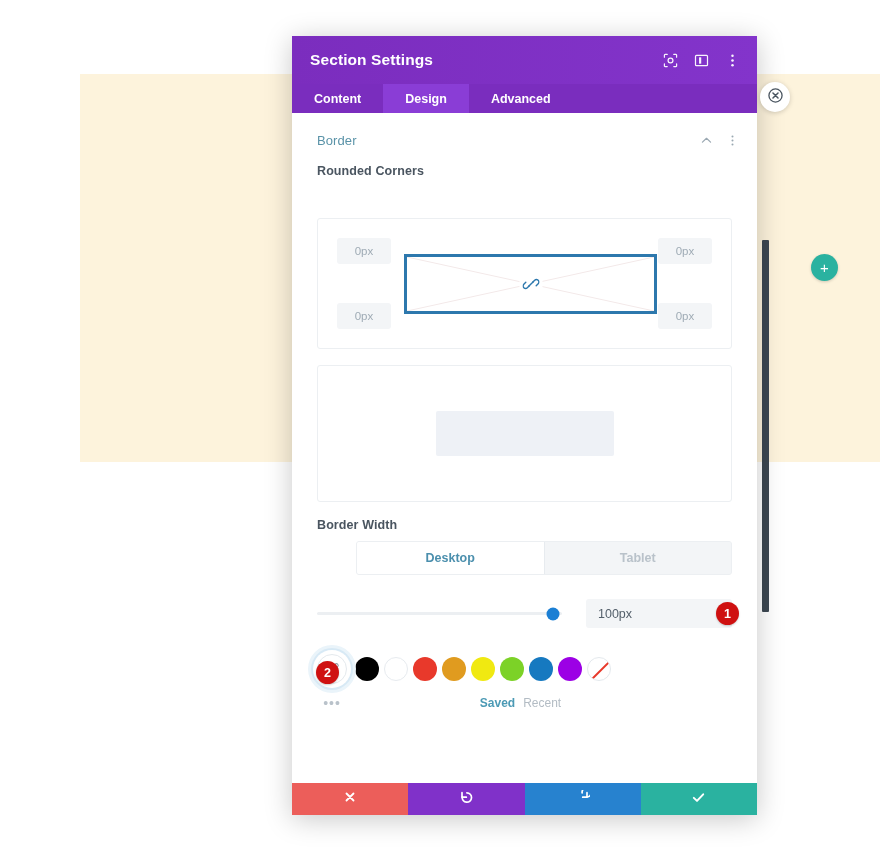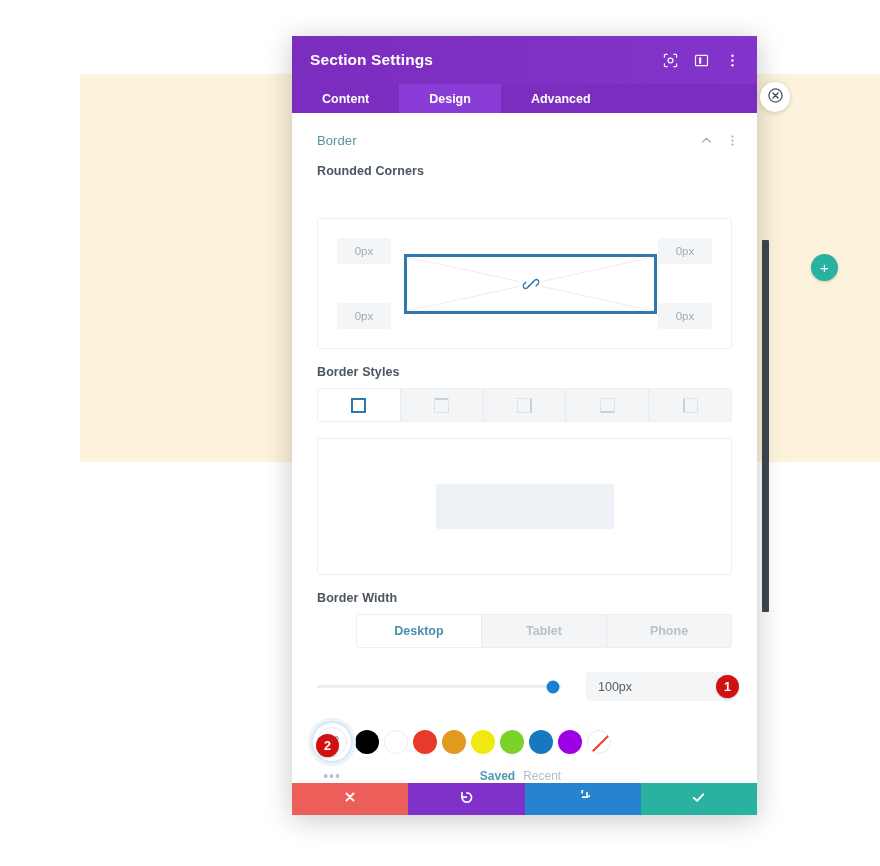--- a/index.html
+++ b/index.html
@@ -90,21 +90,21 @@
   }
   .header-icon svg { display: block; }
 
   .modal-tabs {
     height: 29px;
     background: #7a2dbe;
     display: flex;
     flex: 0 0 auto;
   }
   .tab {
-    padding: 0 30px;
+    padding: 0 22px;
     display: flex; align-items: center; justify-content: center;
     color: #ffffff;
     font-size: 12.5px;
     font-weight: bold;
     height: 100%;
   }
   .tab.active { background: #8a3dd6; }
 
   .modal-body {
     flex: 1 1 auto;
@@ -508,53 +508,32 @@
             <svg width="17" height="17" viewBox="0 0 18 18">
               <path d="M7.2 10.8a2.6 2.6 0 000 0l-2.1 2.1a2.6 2.6 0 11-3.7-3.7l2.1-2.1" fill="none" stroke="#2d78ad" stroke-width="1.5" stroke-linecap="round"></path>
               <path d="M10.8 7.2l2.1-2.1a2.6 2.6 0 113.7 3.7l-2.1 2.1" fill="none" stroke="#2d78ad" stroke-width="1.5" stroke-linecap="round"></path>
               <path d="M6.6 11.4l4.8-4.8" fill="none" stroke="#2d78ad" stroke-width="1.5" stroke-linecap="round"></path>
             </svg>
           </span>
         </div>
       </div>
     </div>
 
-    <div class="field-block">
-      <div class="field-label">Border Styles</div>
-      <div class="style-row">
-        <div class="style-btn active">
-          <span class="sq sq-solid"></span>
-        </div>
-        <div class="style-btn">
-          <span class="sq sq-dotted sq-t"></span>
-        </div>
-        <div class="style-btn">
-          <span class="sq sq-dotted sq-r"></span>
-        </div>
-        <div class="style-btn">
-          <span class="sq sq-dotted sq-b"></span>
-        </div>
-        <div class="style-btn">
-          <span class="sq sq-dotted sq-l"></span>
-        </div>
-      </div>
-    </div>
 
     <div class="field-block">
       <div class="preview-box">
         <div class="preview-rect"></div>
       </div>
     </div>
 
     <div class="field-block">
       <div class="field-label">Border Width</div>
       <div class="device-row">
         <div class="device-tab active">Desktop</div>
         <div class="device-tab">Tablet</div>
-        <div class="device-tab">Phone</div>
       </div>
     </div>
 
     <div class="slider-row">
       <div class="slider-track-wrap">
         <div class="slider-track"></div>
         <div class="slider-handle"></div>
       </div>
       <div class="slider-value">100px</div>
       <div class="badge badge-1">1</div>

